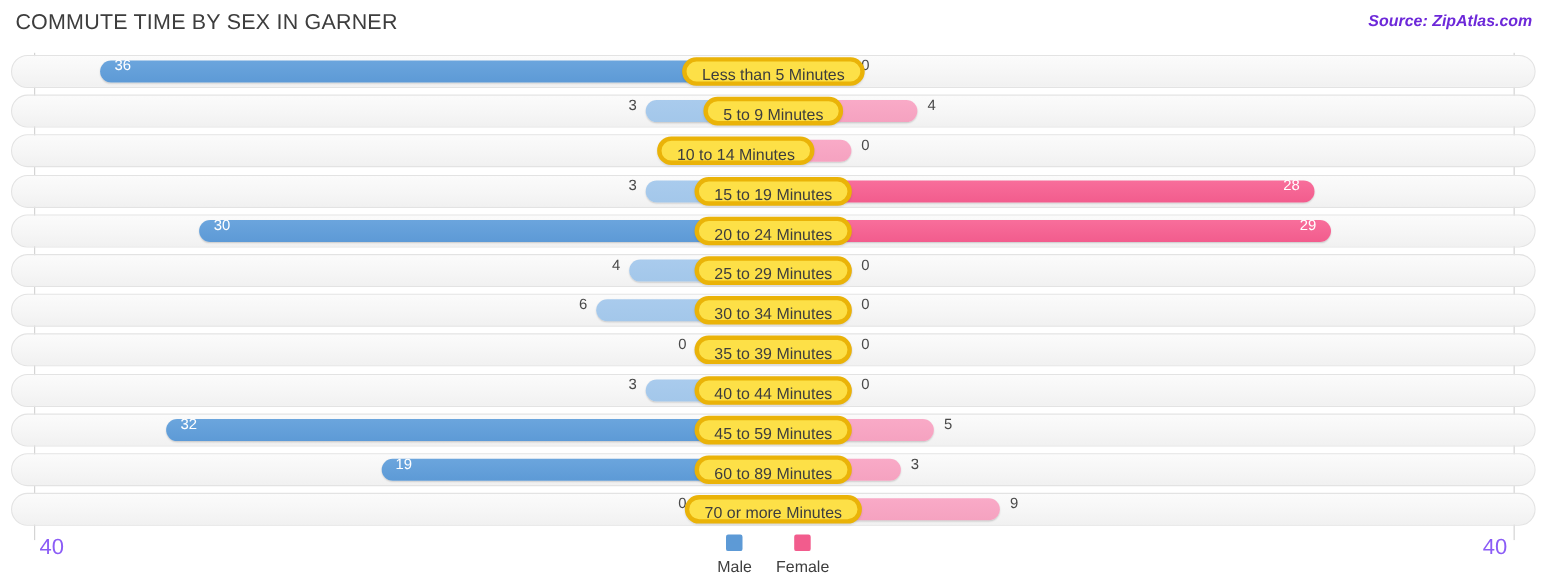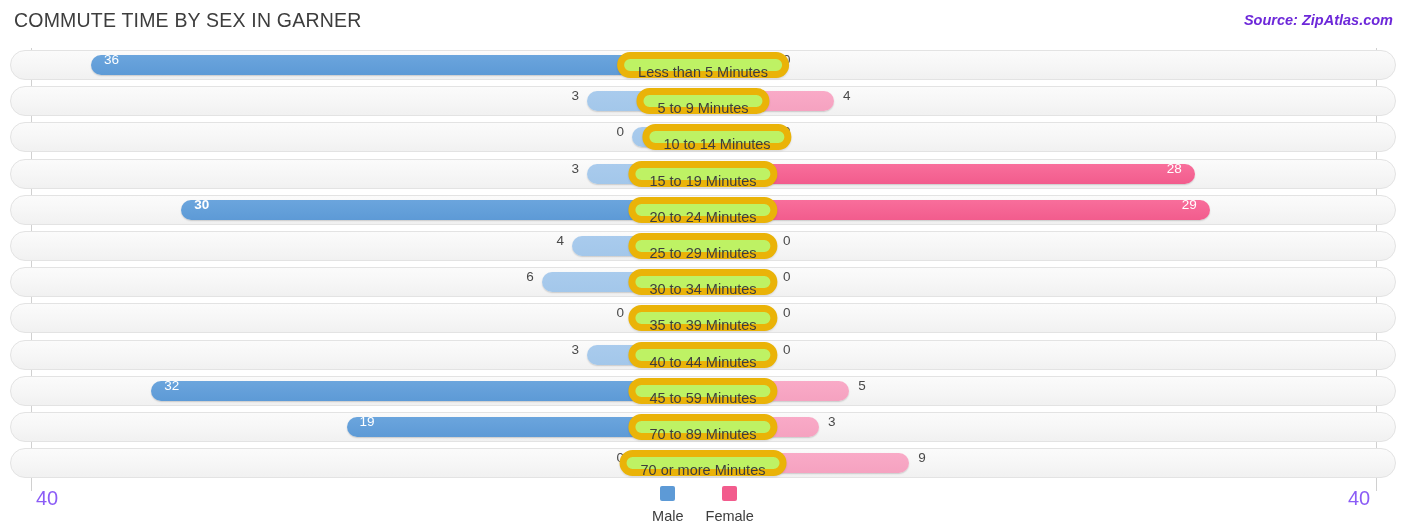--- a/index.html
+++ b/index.html
@@ -104,22 +104,22 @@
   .val.inside {
     color: #ffffff;
   }
 
   
   .pill {
     position: absolute;
     top: 2px;
     height: 26px;
     line-height: 26px;
-    background: #bef264;
-    border: 7px solid #eab308;
+    background: #fde047;
+    border: 4px solid #eab308;
     border-radius: 13px;
     font-size: 14.5px;
     color: #3d3d3d;
     text-align: center;
     padding: 0 14px;
     box-sizing: border-box;
     box-shadow: 0 1px 2px rgba(0,0,0,.12);
     transform: translateX(-50%);
     white-space: nowrap;
   }
@@ -193,34 +193,34 @@
         <div class="bar bar-female" style="left: 693px; width: 131.1px;"></div>
         <div class="val" style="left: 833.1px; text-align: left;">4</div>
         <div class="pill" style="left: 693px;">5 to 9 Minutes</div>
       </div>
       <div class="row" style="top: 80.4px;">
         <div class="track"></div>
         <div class="bar bar-male" style="left: 622px; width: 71px;"></div>
         <div class="val" style="left: 580px; width: 34px; text-align: right;">0</div>
         <div class="bar bar-female" style="left: 693px; width: 71px;"></div>
         <div class="val" style="left: 773px; text-align: left;">0</div>
-        <div class="pill" style="left: 707px;">10 to 14 Minutes</div>
+        <div class="pill" style="left: 659px;">10 to 14 Minutes</div>
       </div>
       <div class="row" style="top: 116.6px;">
         <div class="track"></div>
         <div class="bar bar-male" style="left: 576.925px; width: 116.075px;"></div>
         <div class="val" style="left: 534.925px; width: 34px; text-align: right;">3</div>
         <div class="bar bar-female hi" style="left: 693px; width: 491.7px;"></div>
         <div class="val inside" style="left: 1137.7px; width: 34px; text-align: right;">28</div>
         <div class="pill" style="left: 693px;">15 to 19 Minutes</div>
       </div>
       <div class="row" style="top: 152.8px;">
         <div class="track"></div>
         <div class="bar bar-male hi" style="left: 171.25px; width: 521.75px;"></div>
-        <div class="val inside" style="left: 184.25px; text-align: center; font-weight: bold;">30</div>
+        <div class="val inside" style="left: 184.25px; text-align: center;">30</div>
         <div class="bar bar-female hi" style="left: 693px; width: 506.725px;"></div>
         <div class="val inside" style="left: 1152.72px; width: 34px; text-align: right;">29</div>
         <div class="pill" style="left: 693px;">20 to 24 Minutes</div>
       </div>
       <div class="row" style="top: 189px;">
         <div class="track"></div>
         <div class="bar bar-male" style="left: 561.9px; width: 131.1px;"></div>
         <div class="val" style="left: 519.9px; width: 34px; text-align: right;">4</div>
         <div class="bar bar-female" style="left: 693px; width: 71px;"></div>
         <div class="val" style="left: 773px; text-align: left;">0</div>
@@ -257,21 +257,21 @@
         <div class="bar bar-female" style="left: 693px; width: 146.125px;"></div>
         <div class="val" style="left: 848.125px; text-align: left;">5</div>
         <div class="pill" style="left: 693px;">45 to 59 Minutes</div>
       </div>
       <div class="row" style="top: 370px;">
         <div class="track"></div>
         <div class="bar bar-male hi" style="left: 336.525px; width: 356.475px;"></div>
         <div class="val inside" style="left: 349.525px; text-align: center;">19</div>
         <div class="bar bar-female" style="left: 693px; width: 116.075px;"></div>
         <div class="val" style="left: 818.075px; text-align: left;">3</div>
-        <div class="pill" style="left: 693px;">70 to 89 Minutes</div>
+        <div class="pill" style="left: 693px;">60 to 89 Minutes</div>
       </div>
       <div class="row" style="top: 406.2px;">
         <div class="track"></div>
         <div class="bar bar-male" style="left: 622px; width: 71px;"></div>
         <div class="val" style="left: 580px; width: 34px; text-align: right;">0</div>
         <div class="bar bar-female" style="left: 693px; width: 206.225px;"></div>
         <div class="val" style="left: 908.225px; text-align: left;">9</div>
         <div class="pill" style="left: 693px;">70 or more Minutes</div>
       </div>
     </div>

